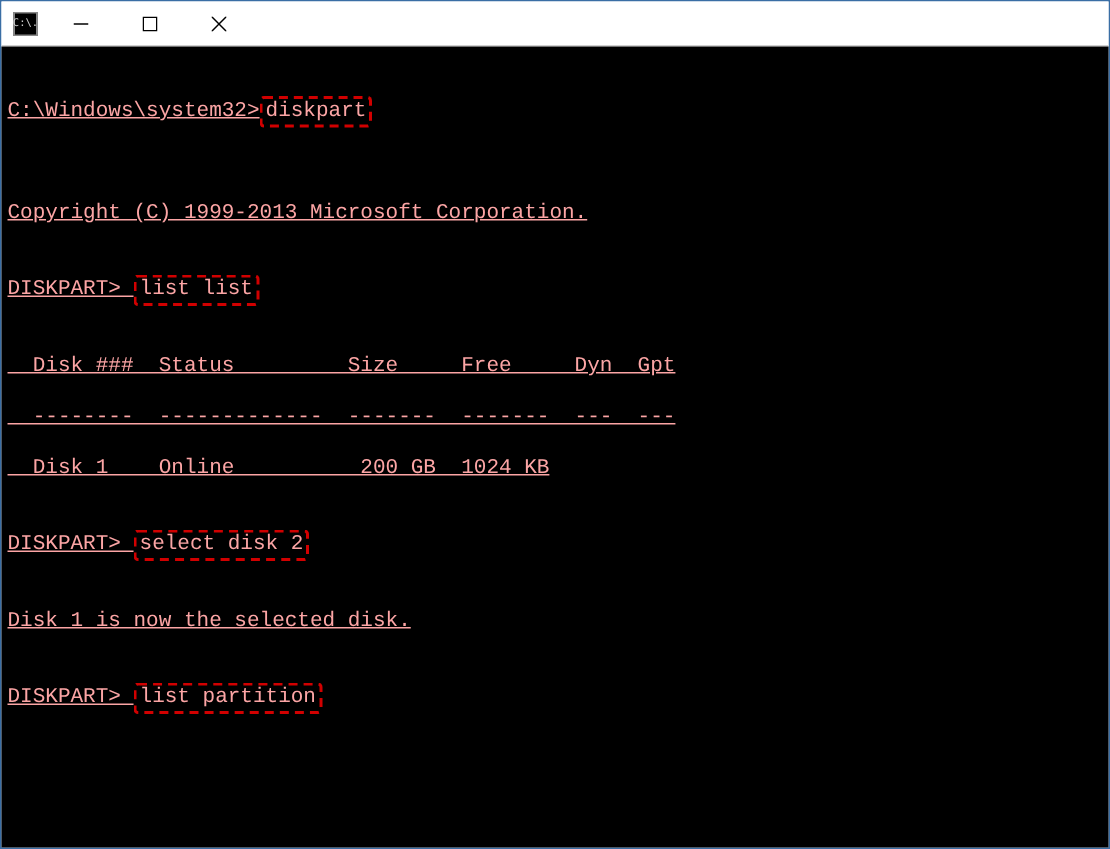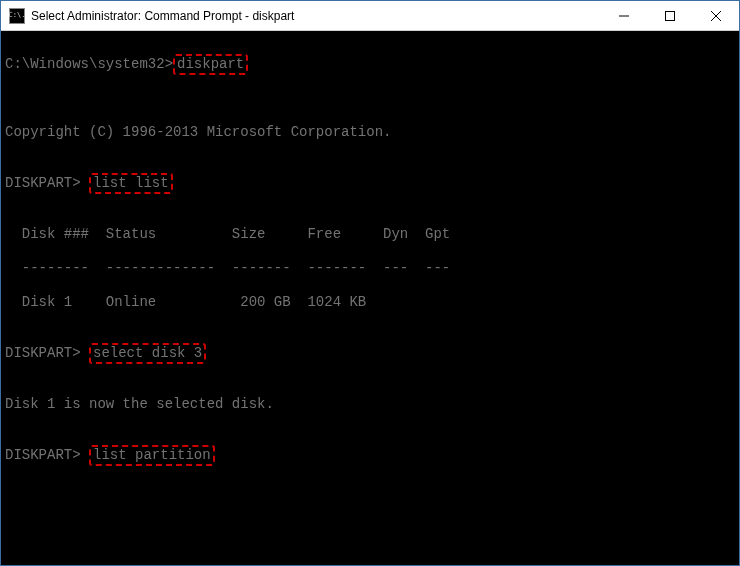--- a/index.html
+++ b/index.html
@@ -58,46 +58,46 @@
     height: 100%;
     display: flex;
     align-items: center;
     justify-content: center;
     font-family: "Segoe UI", sans-serif;
   }
   .titlebar-btn svg { display: block; }
   .terminal {
     flex: 1;
     background: #000;
-    color: #737373;
+    color: #fca5a5;
     font-size: 14px;
     line-height: 17px;
-    padding: 8px 0 0 4px;
+    padding: 18px 0 0 4px;
     white-space: pre;
     letter-spacing: 0;
     position: relative;
     overflow: hidden;
+    text-decoration: underline;
   }
   .hl {
     border: 2px dashed #d10000;
     border-radius: 3px;
     padding: 0 2px;
     margin: -2px 0;
     display: inline-block;
   }
 </style>
 </head>
 <body>
 
 <div class="window">
   <div class="titlebar">
     <div class="titlebar-icon">
       <span class="titlebar-icon-inner">C:\.</span>
     </div>
-    <div class="titlebar-title">Select Administrator: Command Prompt - diskpart</div>
     <div class="titlebar-controls">
       <div class="titlebar-btn">
         <svg width="10" height="10" viewBox="0 0 10 10">
             <line x1="0" y1="5" x2="10" y2="5" stroke="#000" stroke-width="1"></line>
           </svg>
       </div>
       <div class="titlebar-btn">
         <svg width="10" height="10" viewBox="0 0 10 10">
             <rect x="0.5" y="0.5" width="9" height="9" fill="none" stroke="#000" stroke-width="1"></rect>
           </svg>
@@ -108,29 +108,29 @@
             <line x1="10" y1="0" x2="0" y2="10" stroke="#000" stroke-width="1"></line>
           </svg>
       </div>
     </div>
   </div>
 
   <div class="terminal">
 <div><span>C:\Windows\system32&gt;</span><span class="hl">diskpart</span></div>
 <div></div>
 <div></div>
-<div>Copyright (C) 1996-2013 Microsoft Corporation.</div>
+<div>Copyright (C) 1999-2013 Microsoft Corporation.</div>
 <div></div>
 <div><span>DISKPART&gt; </span><span class="hl">list list</span></div>
 <div></div>
 <div>  Disk ###  Status         Size     Free     Dyn  Gpt</div>
 <div>  --------  -------------  -------  -------  ---  ---</div>
 <div>  Disk 1    Online          200 GB  1024 KB</div>
 <div></div>
-<div><span>DISKPART&gt; </span><span class="hl">select disk 3</span></div>
+<div><span>DISKPART&gt; </span><span class="hl">select disk 2</span></div>
 <div></div>
 <div>Disk 1 is now the selected disk.</div>
 <div></div>
 <div><span>DISKPART&gt; </span><span class="hl">list partition</span></div>
 <div></div>
 
 
 
 <div></div>
 

